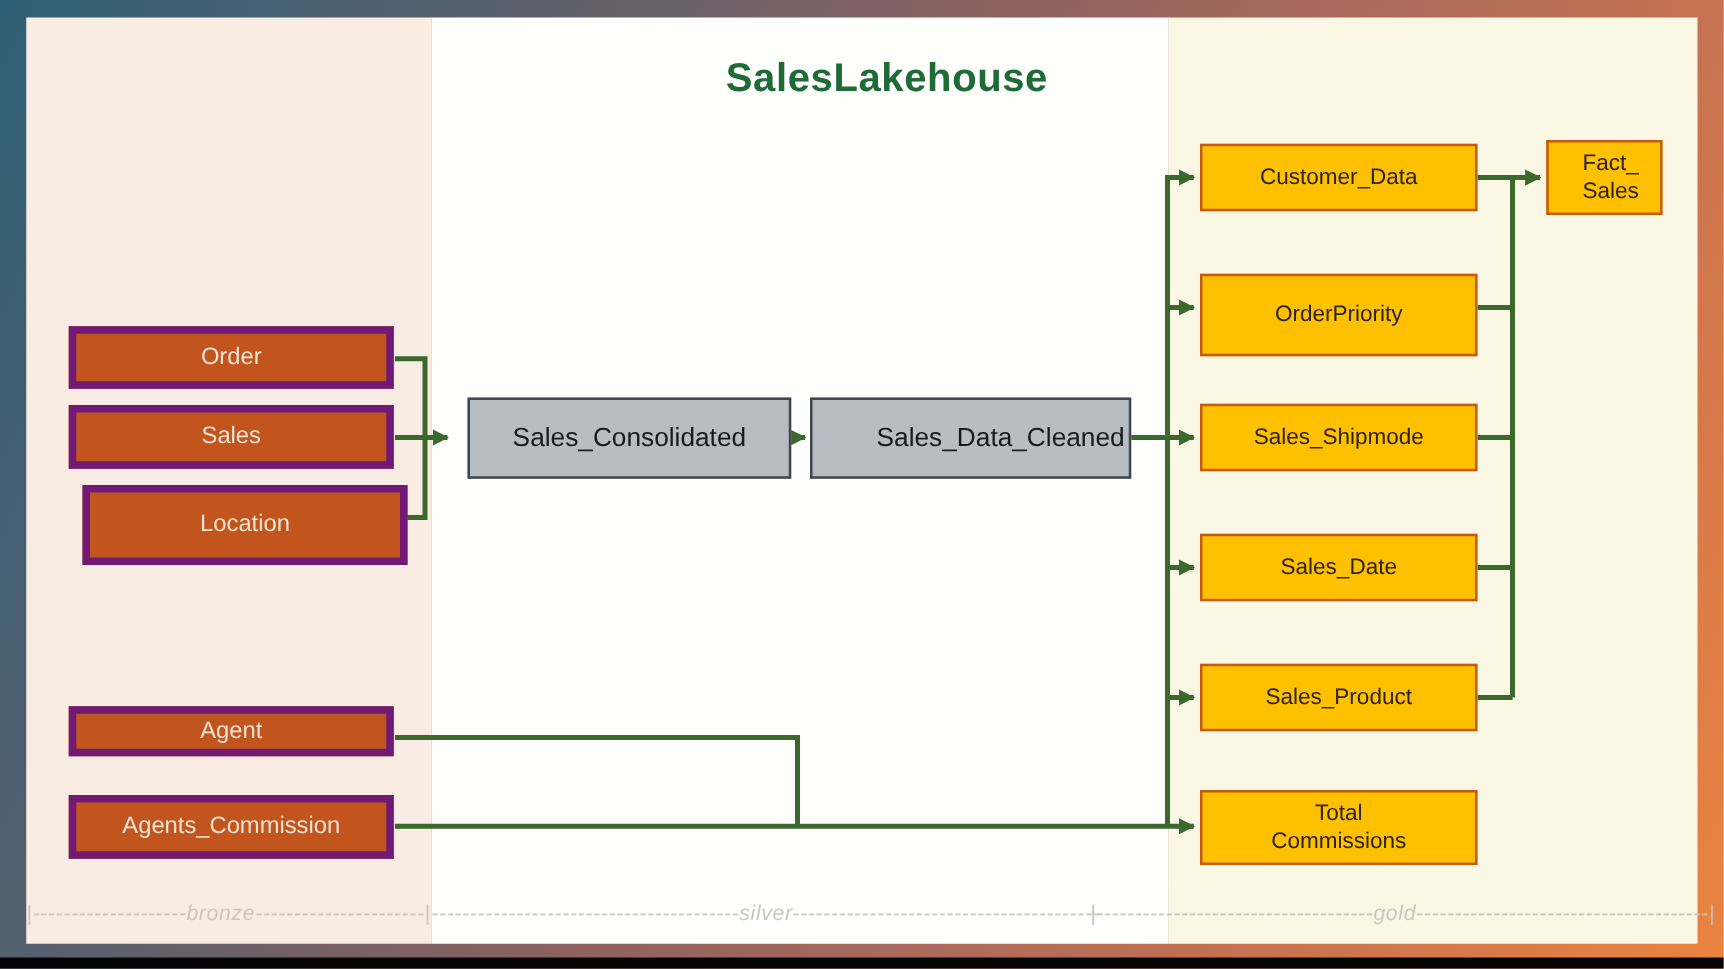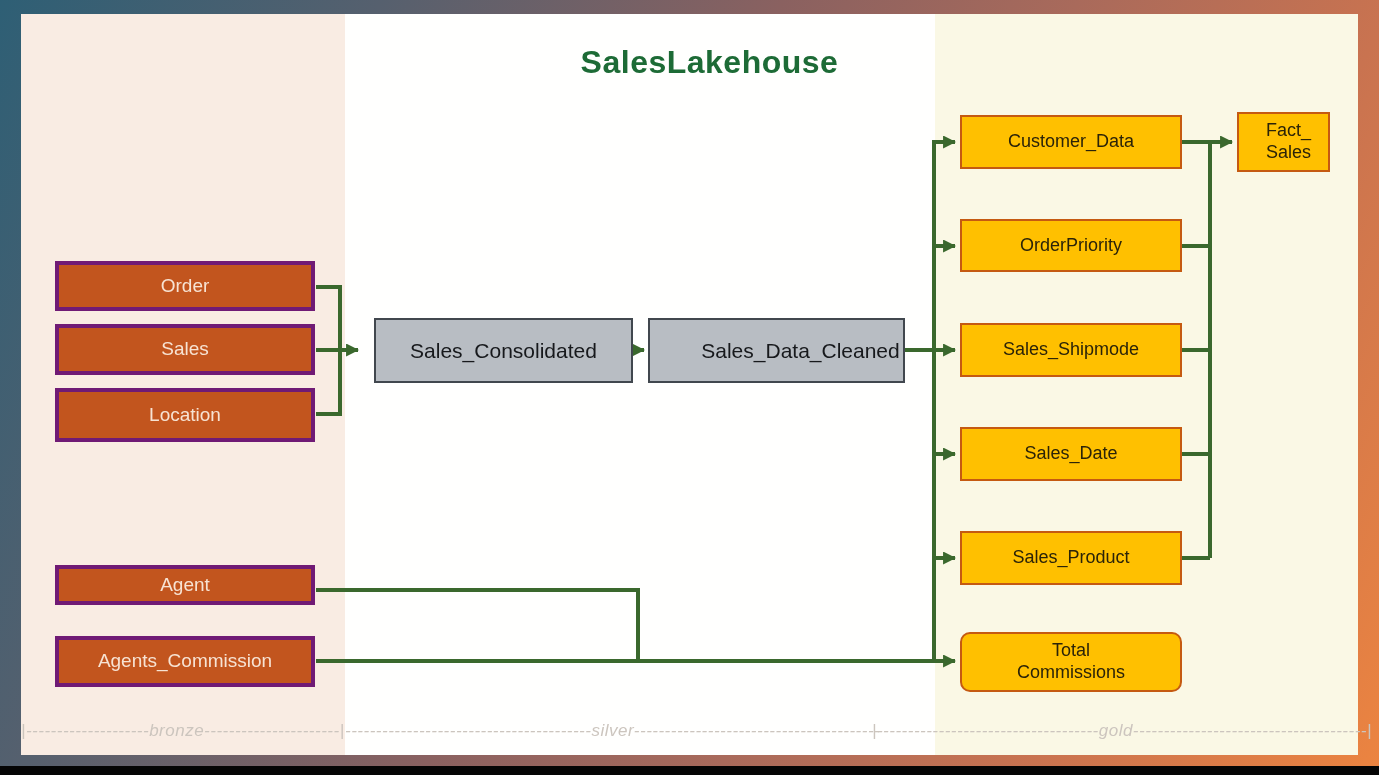--- a/index.html
+++ b/index.html
@@ -16,21 +16,21 @@
   .zone-gold{width:423px;background:#FAF8E5;}
   .title{
     position:absolute;left:21px;top:44px;width:1337px;text-align:center;
     font-size:32px;font-weight:700;color:#1D6B36;letter-spacing:0.5px;padding-left:20px;
   }
   .node{
     position:absolute;display:flex;align-items:center;justify-content:center;
     box-sizing:border-box;text-align:center;line-height:1.2;
   }
   .node-bronze{
-    background:#C2551E;border:4px solid #701a75;color:#F7E3D3;font-size:19px;
+    background:#C2551E;border:6px solid #701a75;color:#F7E3D3;font-size:19px;
   }
   .node-silver{
     background:#B8BDC3;border:2px solid #41474E;color:#17191C;font-size:21px;
   }
   .node-gold{
     background:#FFC000;border:2px solid #C55A11;color:#2B2308;font-size:18px;
     flex-direction:column;
   }
   svg.connectors{position:absolute;left:0;top:0;}
   .zone-label{
@@ -79,33 +79,33 @@
     <path d="M1182 246 H1210"></path>
     <path d="M1182 350 H1210"></path>
     <path d="M1182 454 H1210"></path>
     <path d="M1182 558 H1210"></path>
     <path d="M1182 142 H1232" marker-end="url(#arr)"></path>
   </g>
 </svg>
 
 <div class="node node-bronze" style="left:55px;top:261px;width:260px;height:50px;">Order</div>
 <div class="node node-bronze" style="left:55px;top:324px;width:260px;height:51px;">Sales</div>
-<div class="node node-bronze" style="left:55px;top:388px;width:260px;height:54px;">Location</div>
+<div class="node node-bronze" style="left:66px;top:388px;width:260px;height:64px;">Location</div>
 <div class="node node-bronze" style="left:55px;top:565px;width:260px;height:40px;">Agent</div>
 <div class="node node-bronze" style="left:55px;top:636px;width:260px;height:51px;">Agents_Commission</div>
 
 <div class="node node-silver" style="left:362px;top:318px;width:259px;height:65px;margin-left:12px;">Sales_Consolidated</div>
 <div class="node node-silver" style="left:648px;top:318px;width:257px;height:65px;padding-left:48px;">Sales_Data_Cleaned</div>
 
 <div class="node node-gold" style="left:960px;top:115px;width:222px;height:54px;">Customer_Data</div>
-<div class="node node-gold" style="left:960px;top:219px;width:222px;height:53px;">OrderPriority</div>
+<div class="node node-gold" style="left:960px;top:219px;width:222px;height:66px;">OrderPriority</div>
 <div class="node node-gold" style="left:960px;top:323px;width:222px;height:54px;">Sales_Shipmode</div>
 <div class="node node-gold" style="left:960px;top:427px;width:222px;height:54px;">Sales_Date</div>
 <div class="node node-gold" style="left:960px;top:531px;width:222px;height:54px;">Sales_Product</div>
-<div class="node node-gold" style="left:960px;top:632px;width:222px;height:60px;border-radius:10px;">
+<div class="node node-gold" style="left:960px;top:632px;width:222px;height:60px;">
   <span>Total</span>
   <span>Commissions</span>
 </div>
 <div class="node node-gold" style="left:1237px;top:112px;width:93px;height:60px;padding-left:10px;">
   <span>Fact_</span>
   <span>Sales</span>
 </div>
 
 <div class="zone-label" style="left:21px;width:296px;">|--------------------bronze----------------------|</div>
 <div class="zone-label" style="left:345px;width:527px;">----------------------------------------silver----------------------------------------</div>

